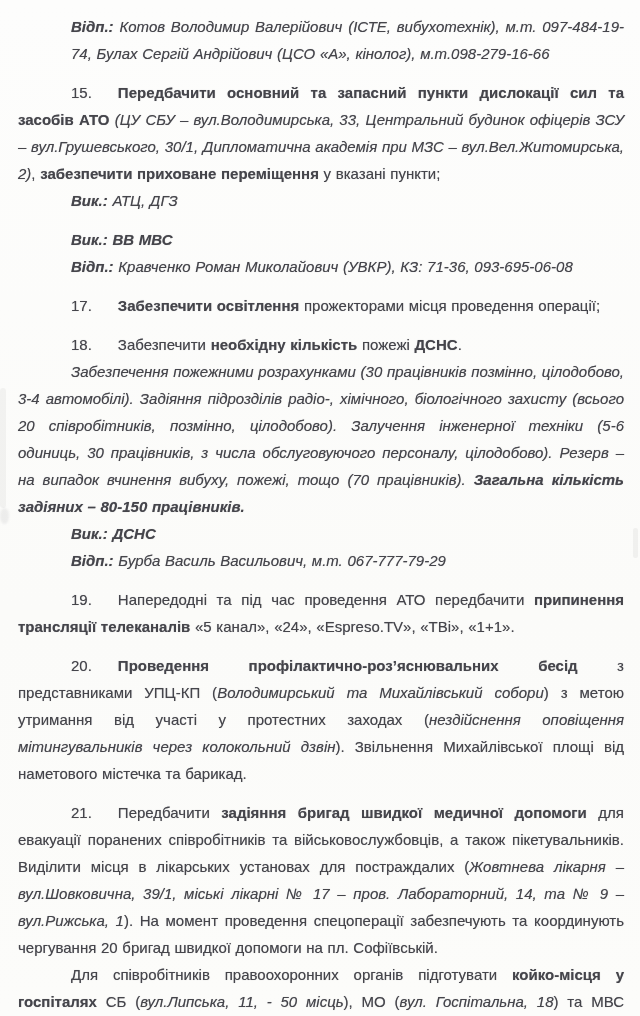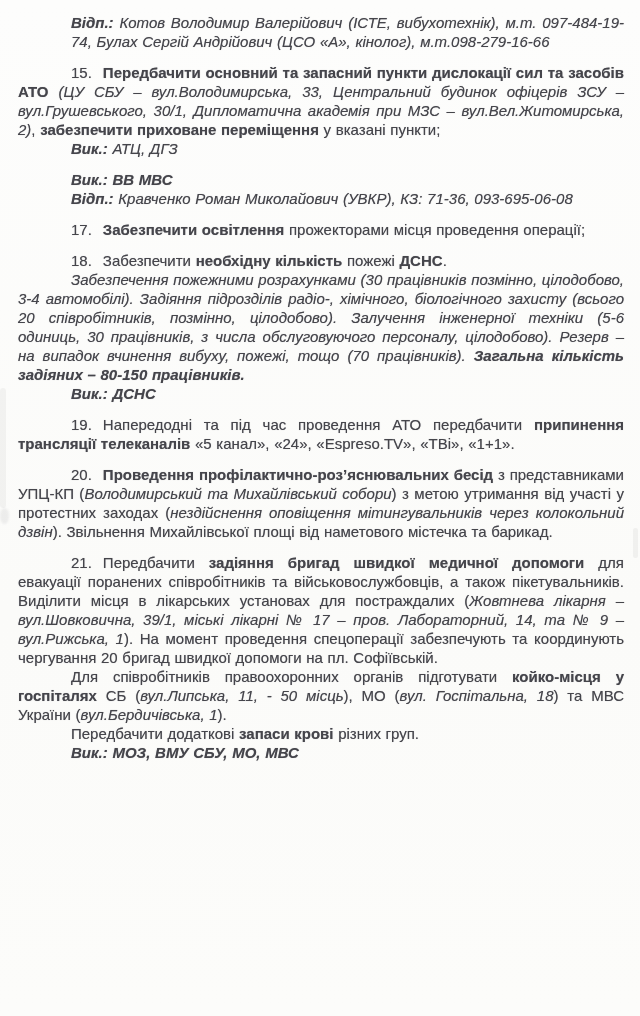--- a/index.html
+++ b/index.html
@@ -5,35 +5,35 @@
   html,body{margin:0;padding:0;background:#f3f3f1;}
   .page{
     position:relative;
     width:640px;height:1016px;
     box-sizing:border-box;
     margin:0 auto;
     background:#fcfcfa;
     background-image:linear-gradient(180deg,#fdfdfc 0%,#fbfbf9 60%,#fcfcfa 100%);
     color:#45454b;
     font-family:"Liberation Sans","DejaVu Sans",sans-serif;
-    font-size:15px;line-height:19px;
+    font-size:15px;line-height:27px;
     padding:13px 16px 0 18px;
     overflow:hidden;
     text-align:justify;
     text-shadow:0 0 0.7px rgba(70,70,78,0.55);
     word-spacing:0.5px;
   }
   .section{margin:0;}
   .section + .section{margin-top:12px;}
   .para{margin:0;}
   .para.body{text-indent:53px;}
   .para.hang{margin-left:53px;}
   .run.b{font-weight:700;}
   .run.i{font-style:italic;}
-  .run.num{padding-right:11px;}
+  .run.num{padding-right:26px;}
   
   .smudge{position:absolute;pointer-events:none;}
   .smudge-1{left:0;top:388px;width:6px;height:120px;background:rgba(110,110,118,0.07);border-radius:3px;}
   .smudge-2{left:0;top:508px;width:9px;height:16px;background:rgba(110,110,118,0.10);border-radius:50%;filter:blur(1px);}
   .smudge-3{right:2px;top:528px;width:5px;height:30px;background:rgba(110,110,118,0.08);border-radius:2px;filter:blur(0.5px);}
 </style>
 </head>
 <body>
 
 <div class="page">
@@ -49,20 +49,21 @@
         <p class="para hang"><span class="run b i">Вик.: </span><span class="run b i">ВВ МВС</span></p>
         <p class="para hang"><span class="run b i">Відп.: </span><span class="run i">Кравченко Роман Миколайович (УВКР), КЗ: 71-36, 093-695-06-08</span></p>
       </div>
       <div class="section">
         <p class="para body"><span class="run num">17.</span><span class="run b">Забезпечити освітлення </span><span class="run">прожекторами місця проведення операції;</span></p>
       </div>
       <div class="section">
         <p class="para body"><span class="run num">18.</span><span class="run">Забезпечити </span><span class="run b">необхідну кількість </span><span class="run">пожежі </span><span class="run b">ДСНС</span><span class="run">.</span></p>
         <p class="para body"><span class="run i">Забезпечення пожежними розрахунками (30 працівників позмінно, цілодобово, 3-4 автомобілі). Задіяння підрозділів радіо-, хімічного, біологічного захисту (всього 20 співробітників, позмінно, цілодобово). Залучення інженерної техніки (5-6 одиниць, 30 працівників, з числа обслуговуючого персоналу, цілодобово). Резерв – на випадок вчинення вибуху, пожежі, тощо (70 працівників). </span><span class="run b i">Загальна кількість задіяних – 80-150 працівників.</span></p>
         <p class="para hang"><span class="run b i">Вик.: </span><span class="run b i">ДСНС</span></p>
+        <p class="para hang"><span class="run b i">Відп.: </span><span class="run i">Бурба Василь Васильович, м.т. 067-777-79-29</span></p>
       </div>
       <div class="section">
         <p class="para body"><span class="run num">19.</span><span class="run">Напередодні та під час проведення АТО передбачити </span><span class="run b">припинення трансляції телеканалів </span><span class="run">«5 канал», «24», «Espreso.TV», «ТВі», «1+1».</span></p>
       </div>
       <div class="section">
         <p class="para body"><span class="run num">20.</span><span class="run b">Проведення профілактично-роз’яснювальних бесід </span><span class="run">з представниками УПЦ-КП (</span><span class="run i">Володимирський та Михайлівський собори</span><span class="run">) з метою утримання від участі у протестних заходах (</span><span class="run i">нездійснення оповіщення мітингувальників через колокольний дзвін</span><span class="run">). Звільнення Михайлівської площі від наметового містечка та барикад.</span></p>
       </div>
       <div class="section">
         <p class="para body"><span class="run num">21.</span><span class="run">Передбачити </span><span class="run b">задіяння бригад швидкої медичної допомоги </span><span class="run">для евакуації поранених співробітників та військовослужбовців, а також пікетувальників. Виділити місця в лікарських установах для постраждалих (</span><span class="run i">Жовтнева лікарня – вул.Шовковична, 39/1, міські лікарні № 17 – пров. Лабораторний, 14, та № 9 – вул.Рижська, 1</span><span class="run">). На момент проведення спецоперації забезпечують та координують чергування 20 бригад швидкої допомоги на пл. Софіївській.</span></p>
         <p class="para body"><span class="run">Для співробітників правоохоронних органів підготувати </span><span class="run b">койко-місця у госпіталях </span><span class="run">СБ (</span><span class="run i">вул.Липська, 11, - 50 місць</span><span class="run">), МО (</span><span class="run i">вул. Госпітальна, 18</span><span class="run">) та МВС України (</span><span class="run i">вул.Бердичівська, 1</span><span class="run">).</span></p>

